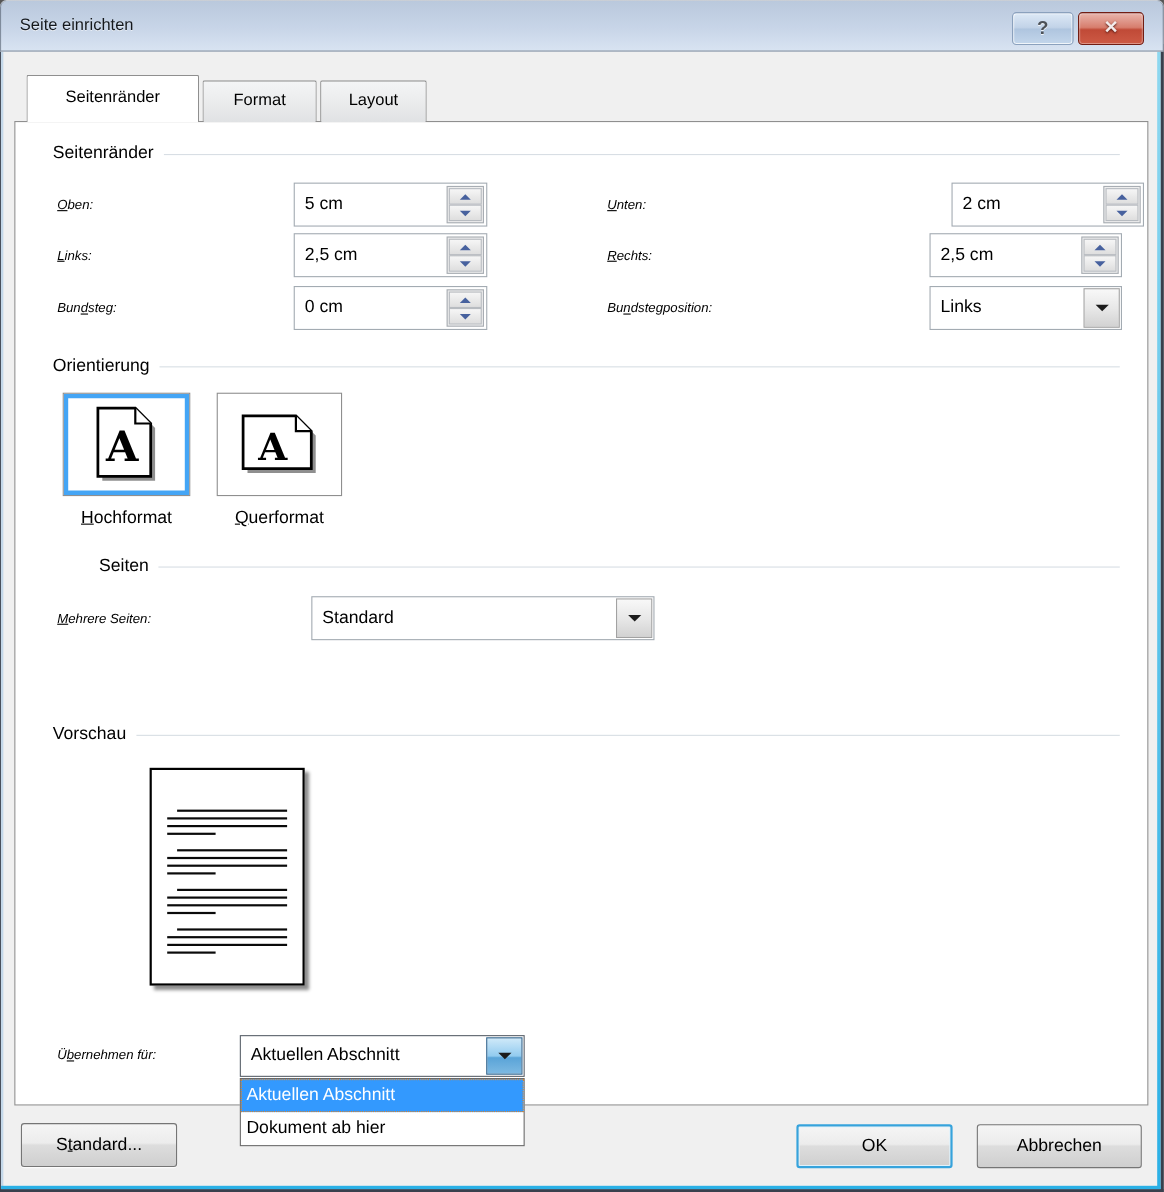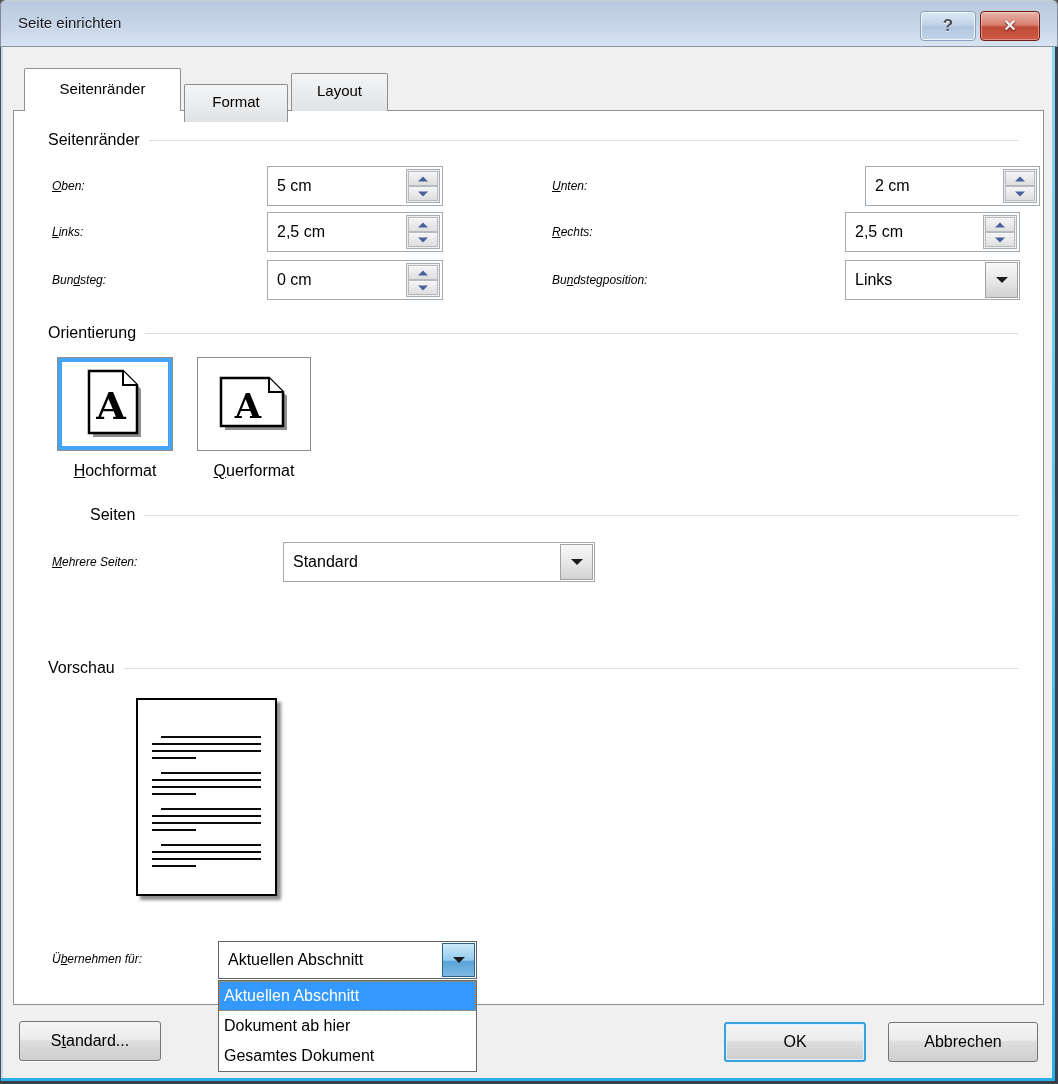--- a/index.html
+++ b/index.html
@@ -36,21 +36,21 @@
     left:980px;width:60px;border:1px solid #721d13;
     background:linear-gradient(#e9b5ac,#d77e6e 46%,#c04a37 54%,#cd5a45);
     box-shadow:inset 0 0 0 1px rgba(255,255,255,.35);
     font-size:16px;font-weight:bold;color:#f3ecec;line-height:28px;
     text-shadow:0 1px 2px #4c130b;
   }
   
   .tab{position:absolute;box-sizing:border-box;text-align:center;font-size:15px;border:1px solid #8f8f8f;border-bottom:none;border-radius:2px 2px 0 0;}
   .tab-active{left:24px;top:68px;width:157px;height:43px;background:#fff;z-index:3;line-height:40px;}
   .tab-idle{top:73px;height:38px;background:linear-gradient(#f4f5f6,#e9eaeb 60%,#e0e2e4);z-index:2;line-height:34px;}
-  .tab-format{left:184px;width:104px;margin-top:11px;}
+  .tab-format{left:184px;width:104px;}
   .tab-layout{left:291px;width:97px;}
   .panel{position:absolute;left:13px;top:110px;width:1031px;height:895px;background:#fff;border:1px solid #8f8f8f;box-sizing:border-box;z-index:1;}
   
   .group-hd{position:absolute;left:48px;right:40px;height:20px;display:flex;align-items:center;gap:9px;z-index:2;font-size:16px;}
   .group-hd .rule{flex:1;height:1px;background:#d8dee4;}
   
   .flabel{position:absolute;font-size:12px;line-height:40px;z-index:2;font-style:italic;}
   u{text-decoration:underline;}
   .spin-field,.dd-field{
     position:absolute;height:40px;background:#fff;border:1px solid #a3abb2;
@@ -268,20 +268,19 @@
   <span class="flabel" style="left:52px;top:940px;line-height:38px;">Ü<u>b</u>ernehmen für:</span>
   <div class="combo-open">
     <span class="field-val">Aktuellen Abschnitt</span>
     <span class="combo-blue-btn">
         <i class="tri tri-dn-k"></i>
       </span>
   </div>
   <div class="dd-list">
     <div class="dd-item dd-item-sel">Aktuellen Abschnitt</div>
     <div class="dd-item">Dokument ab hier</div>
-    <div class="dd-item">Gesamtes Dokument</div>
   </div>
 
   <div class="btn btn-standard">S<u>t</u>andard...</div>
   <div class="btn btn-ok">OK</div>
   <div class="btn btn-cancel">Abbrechen</div>
 
 </div>
 
 </body></html>

